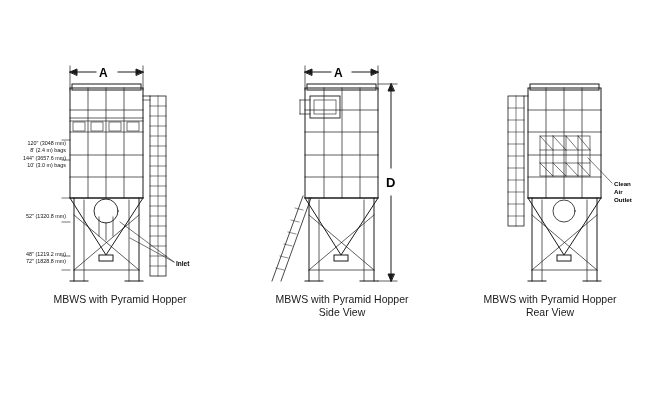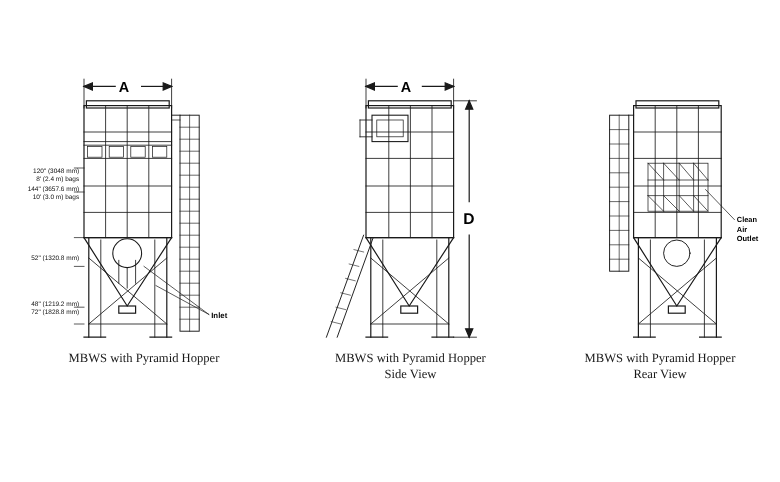--- a/index.html
+++ b/index.html
@@ -12,21 +12,21 @@
     position:relative;
   }
   .stage{position:absolute;left:0;top:0;width:650px;height:402px;}
   svg.drawing{position:absolute;left:0;top:0;width:650px;height:402px;}
   .cap{
     position:absolute;
     text-align:center;
     font-size:10.5px;
     line-height:13px;
     color:#1a1a1a;
-    font-family:Liberation Serif, serif;
+    font-family:Liberation Sans, sans-serif;
     white-space:pre-line;
   }
   .cap1{left:10px;top:293px;width:220px;}
   .cap2{left:232px;top:293px;width:220px;}
   .cap3{left:452px;top:293px;width:196px;}
   .dimlabel{
     position:absolute;
     font-size:5.4px;
     line-height:7.4px;
     color:#111;

